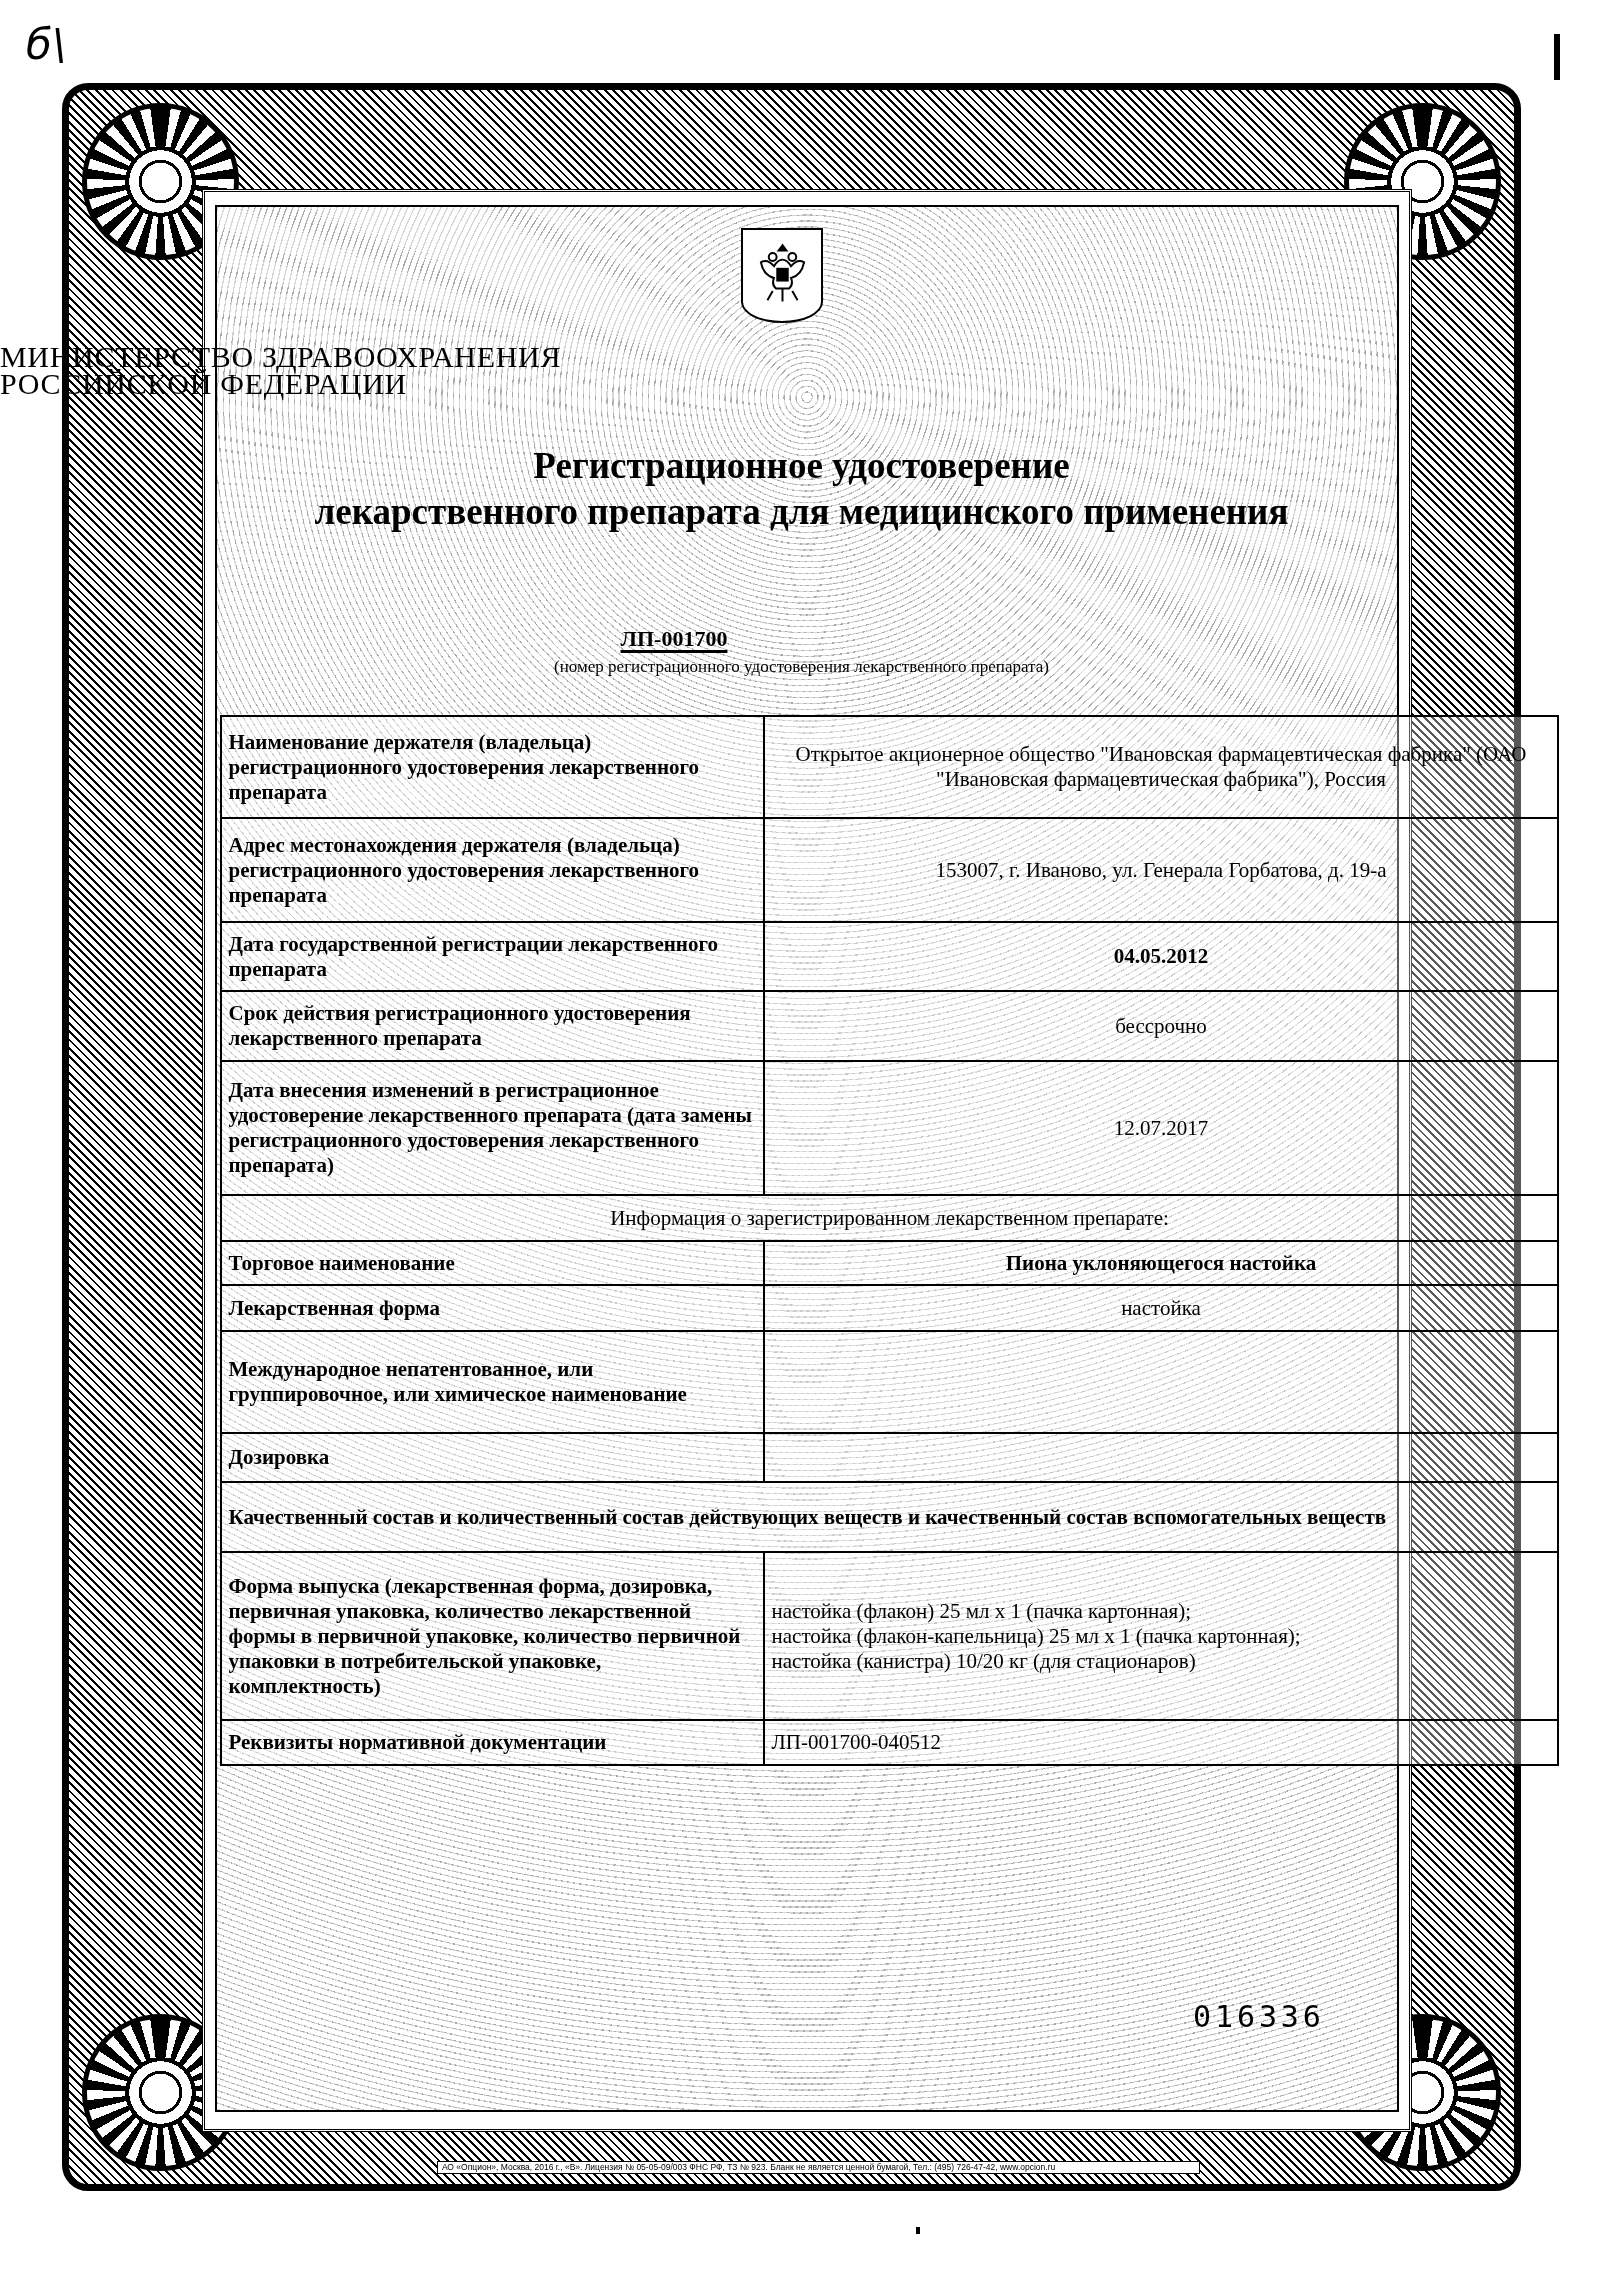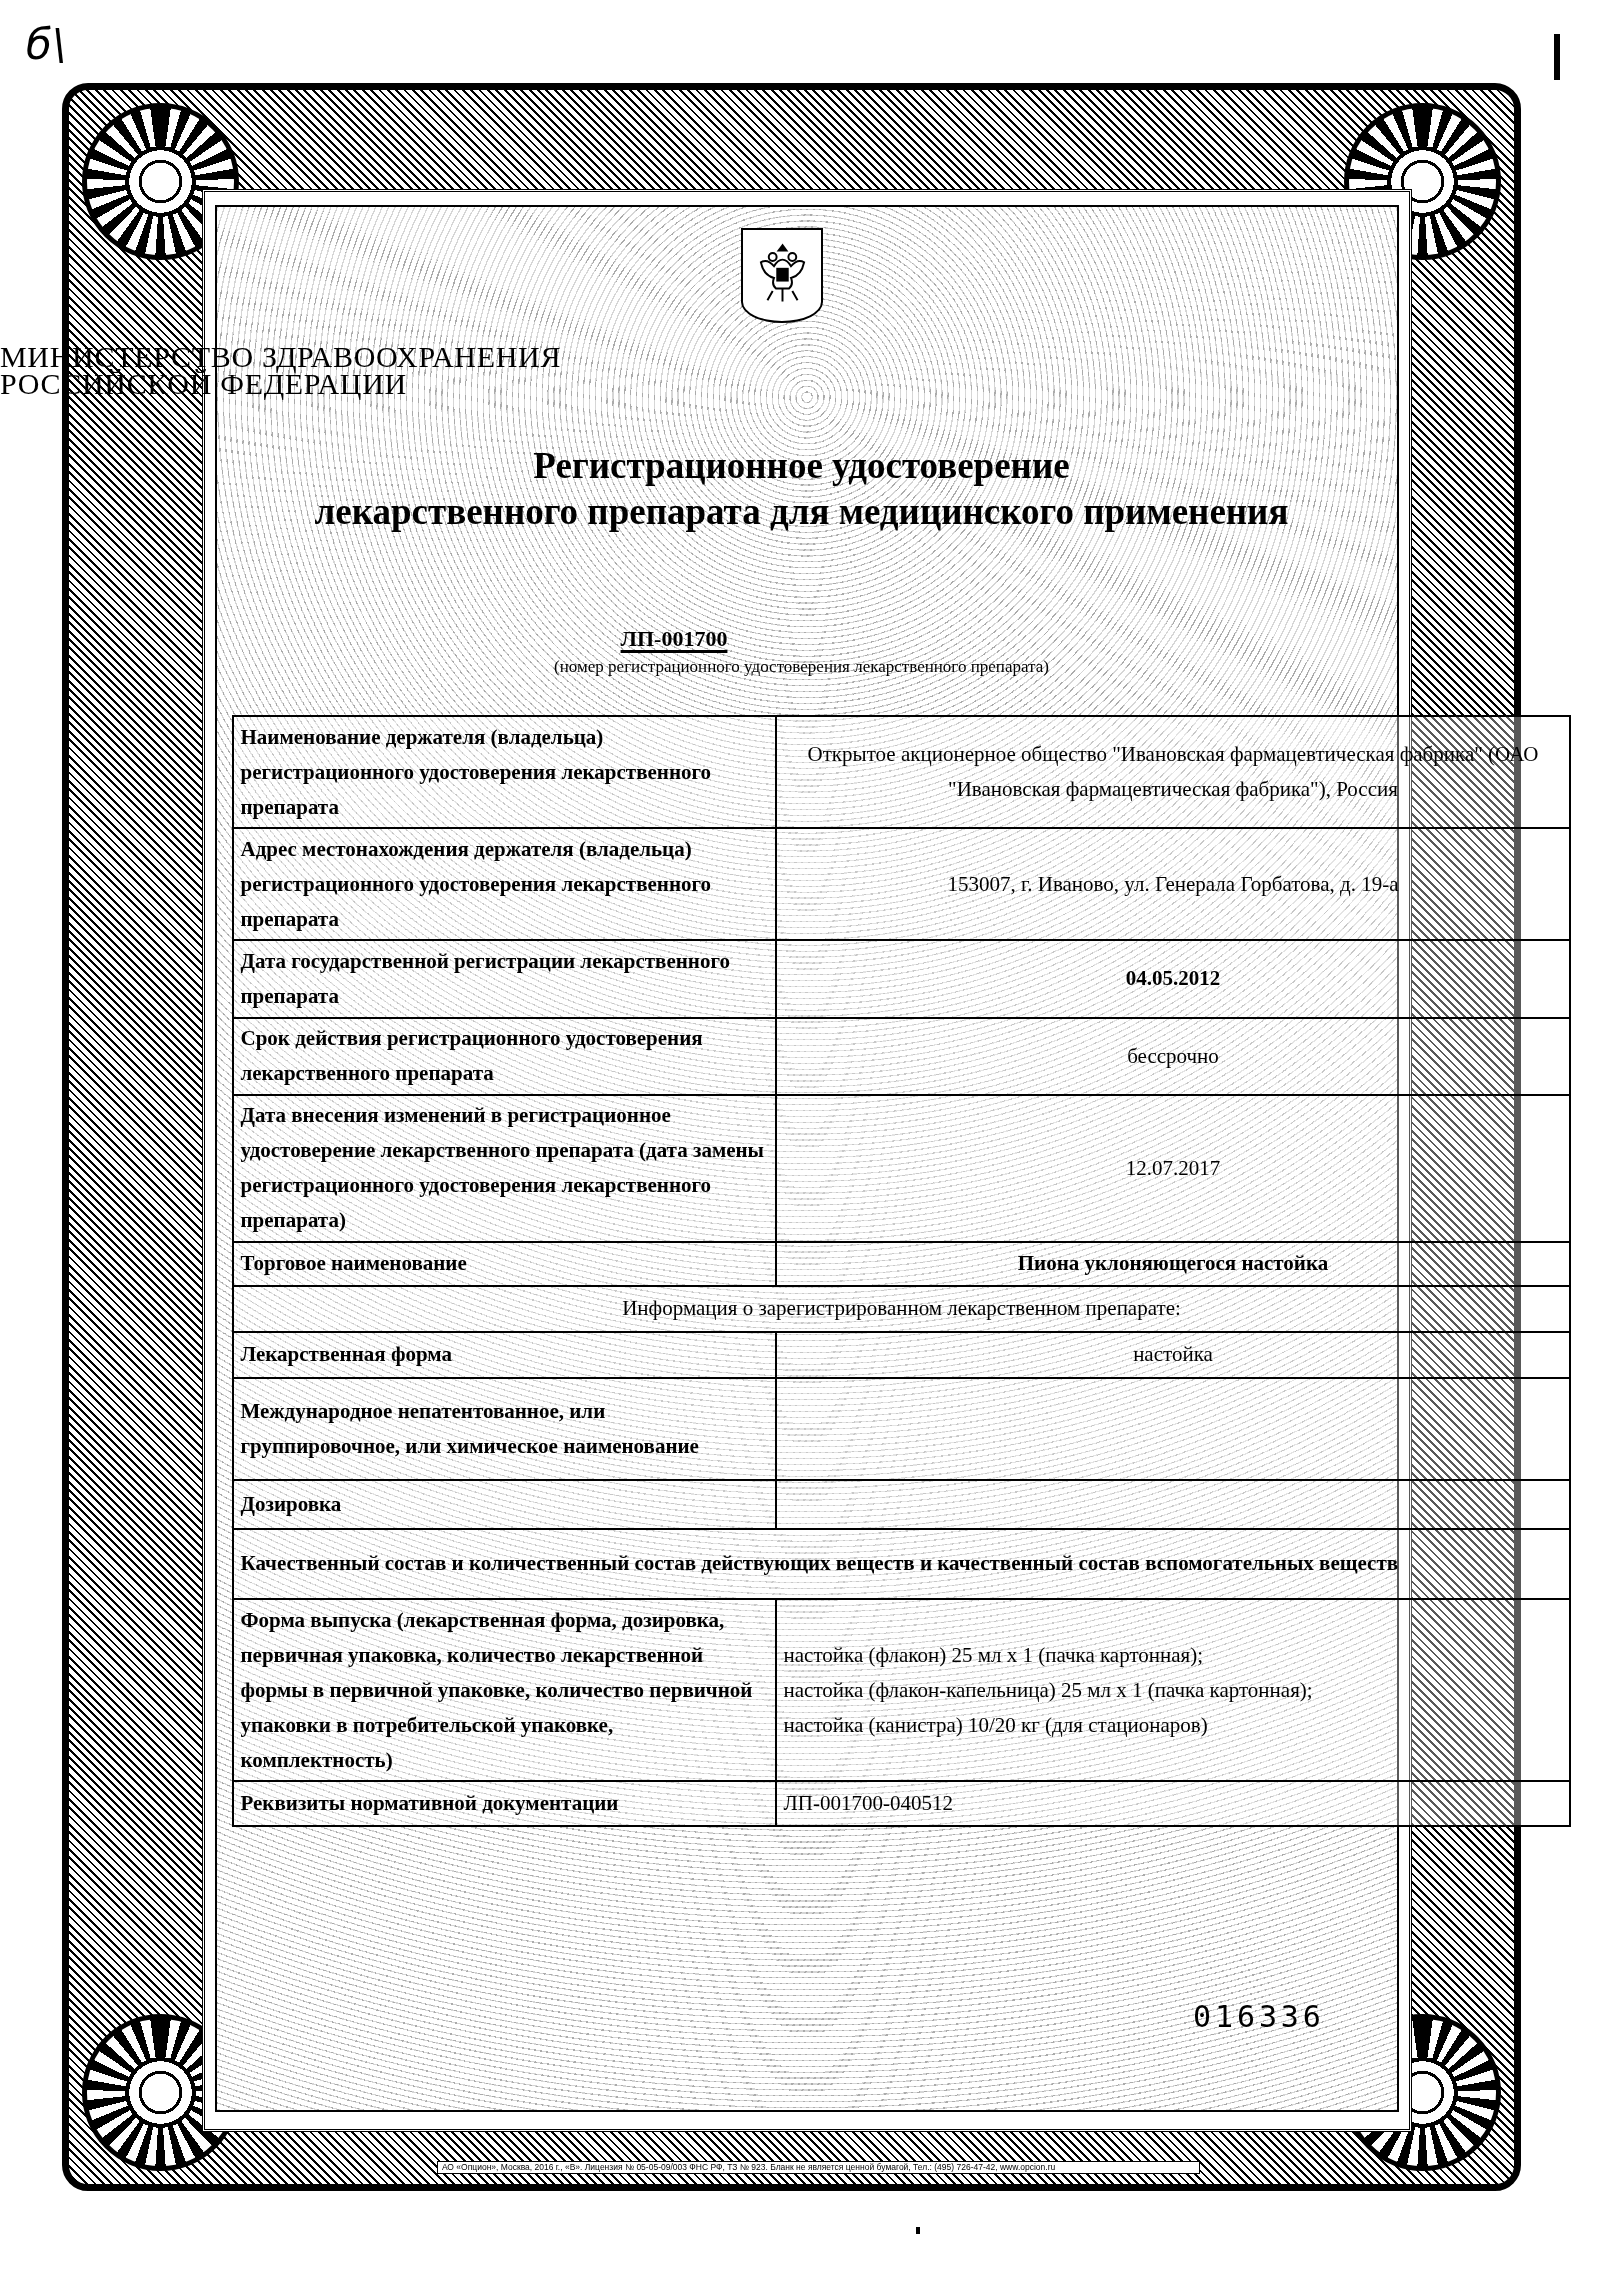--- a/index.html
+++ b/index.html
@@ -74,22 +74,22 @@
       position: absolute; left: 0; width: 1348px; text-align: center; z-index: 2;
       top: 626px; font-size: 22px; font-weight: bold;
     }
     .regnum span { text-decoration: underline; text-decoration-thickness: 2.6px; text-underline-offset: 3.9px; }
     .regnum-caption {
       position: absolute; left: 0; width: 1603px; text-align: center; z-index: 2;
       top: 657px; font-size: 17px;
     }
     
     table.cert {
-      position: absolute; left: 232px; top: 715px; width: 1339px; z-index: 2;
-      border-collapse: collapse; font-size: 21px; line-height: 35px;
+      position: absolute; left: 220px; top: 715px; width: 1339px; z-index: 2;
+      border-collapse: collapse; font-size: 21px; line-height: 25px;
       background: rgba(255,255,255,0.35);
     }
     table.cert td {
       border: 2px solid #000; padding: 2.6px 6.5px; vertical-align: middle;
     }
     table.cert td.lbl { width: 528px; font-weight: bold; text-align: left; }
     table.cert td.val { text-align: center; }
     table.cert td.val.left { text-align: left; }
     table.cert td.val.bold { font-weight: bold; }
     table.cert td.section { text-align: center; font-weight: normal; }
@@ -157,26 +157,26 @@
     <td class="val bold">04.05.2012</td>
   </tr>
   <tr style="height:70px">
     <td class="lbl">Срок действия регистрационного удостоверения лекарственного препарата</td>
     <td class="val">бессрочно</td>
   </tr>
   <tr style="height:134px">
     <td class="lbl">Дата внесения изменений в регистрационное удостоверение лекарственного препарата (дата замены регистрационного удостоверения лекарственного препарата)</td>
     <td class="val">12.07.2017</td>
   </tr>
+  <tr style="height:46px">
+    <td class="section" colspan="2">Информация о зарегистрированном лекарственном препарате:</td>
+  </tr>
   <tr style="height:44px">
     <td class="lbl">Торговое наименование</td>
     <td class="val bold">Пиона уклоняющегося настойка</td>
-  </tr>
-  <tr style="height:46px">
-    <td class="section" colspan="2">Информация о зарегистрированном лекарственном препарате:</td>
   </tr>
   <tr style="height:46px">
     <td class="lbl">Лекарственная форма</td>
     <td class="val">настойка</td>
   </tr>
   <tr style="height:102px">
     <td class="lbl">Международное непатентованное, или группировочное, или химическое наименование</td>
     <td class="val"></td>
   </tr>
   <tr style="height:49px">

